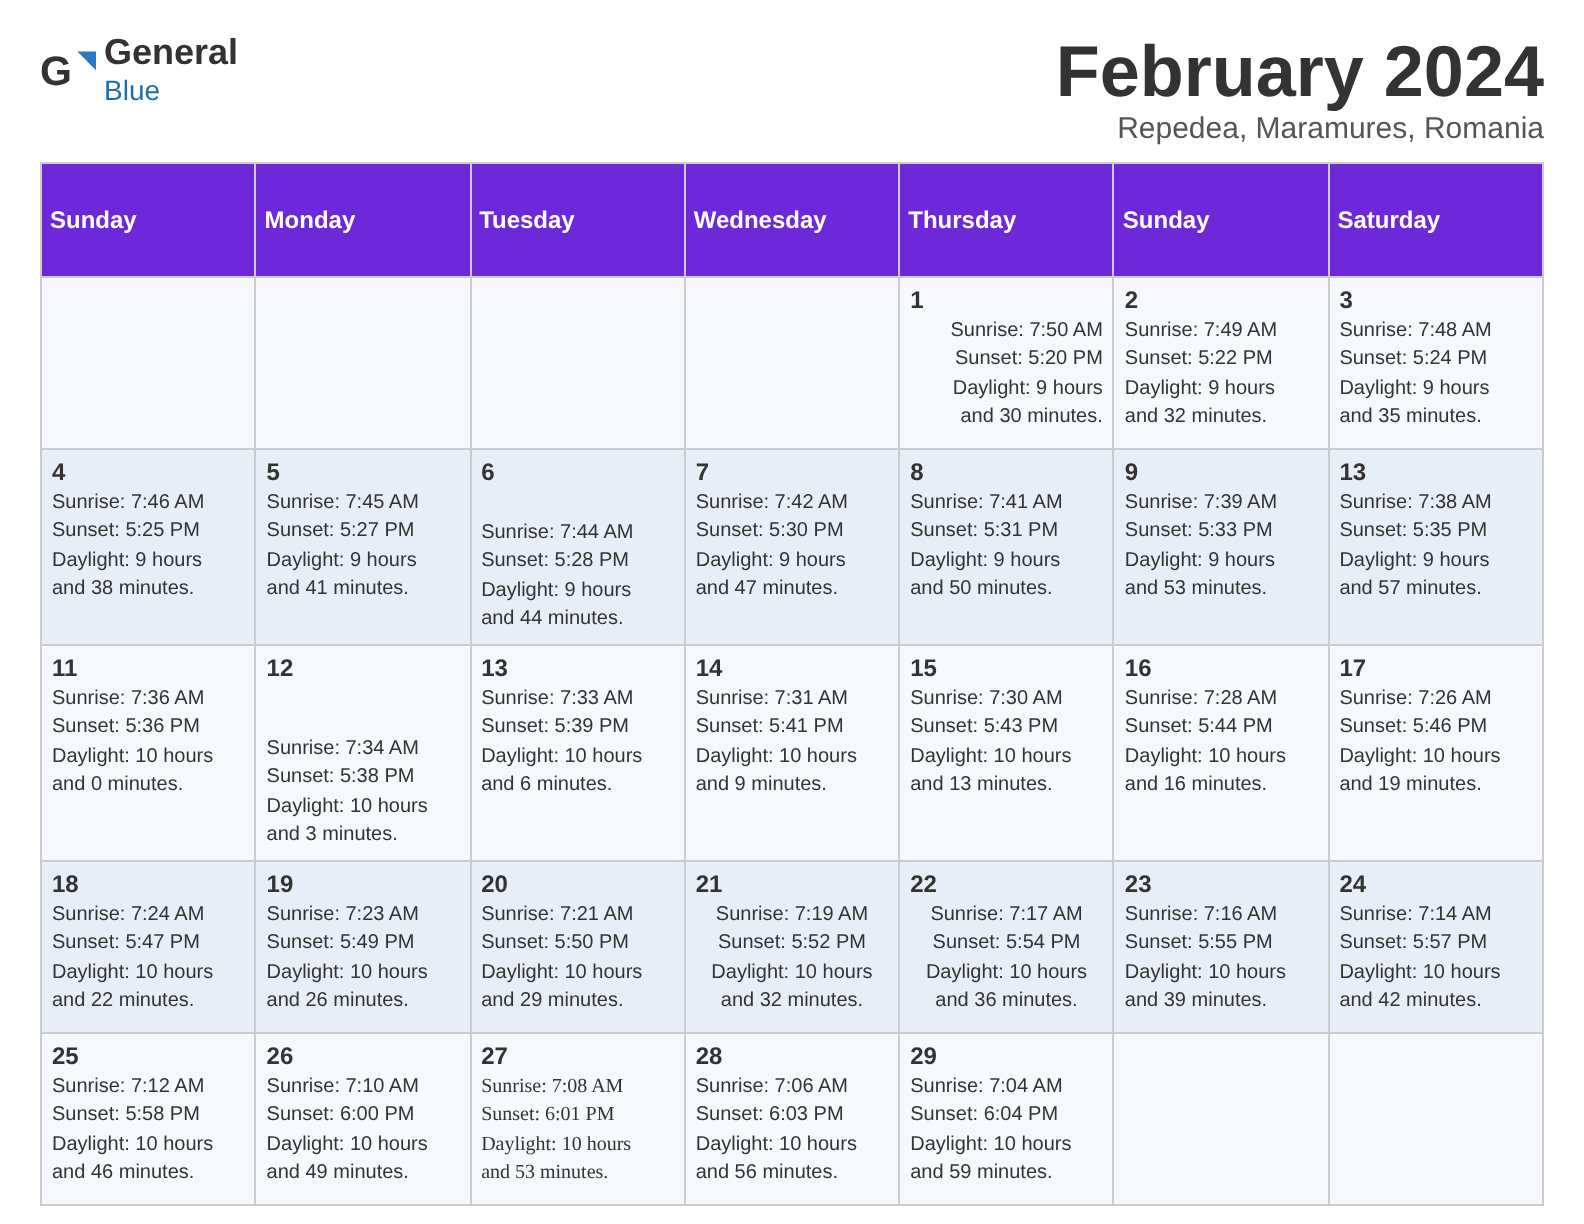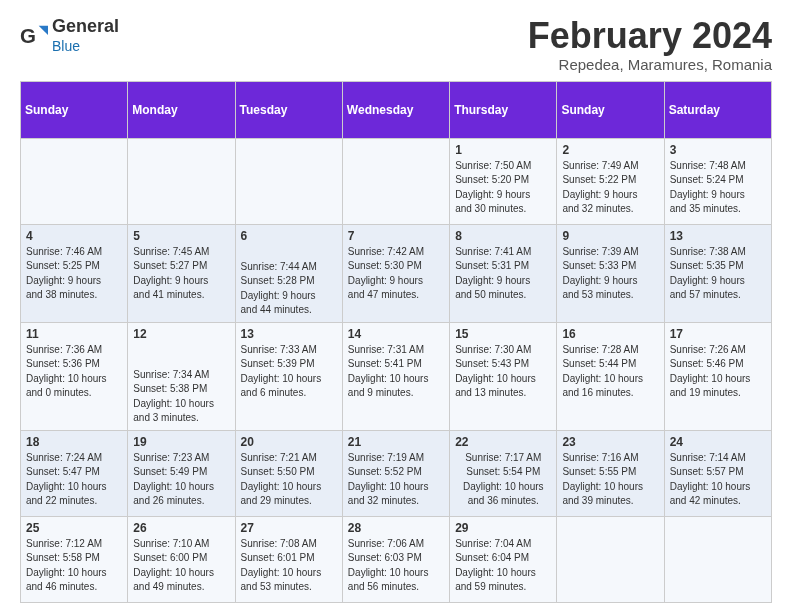--- a/index.html
+++ b/index.html
@@ -125,21 +125,21 @@
       </tr>
   </thead>
   <tbody id="calendar-body">
       <tr>
         <td class="empty-cell"></td>
         <td class="empty-cell"></td>
         <td class="empty-cell"></td>
         <td class="empty-cell"></td>
         <td>
           <span class="day-number">1</span>
-          <div class="day-info" style="white-space: pre-line;">Sunrise: 7:50 AM
+          <div class="day-info" style="white-space: pre-line; text-align: right;">Sunrise: 7:50 AM
 Sunset: 5:20 PM
 Daylight: 9 hours
 and 30 minutes.</div>
         </td>
         <td>
           <span class="day-number">2</span>
           <div class="day-info" style="white-space: pre-line;">Sunrise: 7:49 AM
 Sunset: 5:22 PM
 Daylight: 9 hours
 and 32 minutes.</div>
@@ -271,21 +271,21 @@
         </td>
         <td>
           <span class="day-number">20</span>
           <div class="day-info" style="white-space: pre-line;">Sunrise: 7:21 AM
 Sunset: 5:50 PM
 Daylight: 10 hours
 and 29 minutes.</div>
         </td>
         <td>
           <span class="day-number">21</span>
-          <div class="day-info" style="white-space: pre-line;">Sunrise: 7:19 AM
+          <div class="day-info" style="white-space: pre-line; text-align: center;">Sunrise: 7:19 AM
 Sunset: 5:52 PM
 Daylight: 10 hours
 and 32 minutes.</div>
         </td>
         <td>
           <span class="day-number">22</span>
           <div class="day-info" style="white-space: pre-line; text-align: center;">Sunrise: 7:17 AM
 Sunset: 5:54 PM
 Daylight: 10 hours
 and 36 minutes.</div>
@@ -315,21 +315,21 @@
         </td>
         <td>
           <span class="day-number">26</span>
           <div class="day-info" style="white-space: pre-line;">Sunrise: 7:10 AM
 Sunset: 6:00 PM
 Daylight: 10 hours
 and 49 minutes.</div>
         </td>
         <td>
           <span class="day-number">27</span>
-          <div class="day-info" style="white-space: pre-line;">Sunrise: 7:08 AM
+          <div class="day-info" style="white-space: pre-line; font-family: Liberation Serif, serif;">Sunrise: 7:08 AM
 Sunset: 6:01 PM
 Daylight: 10 hours
 and 53 minutes.</div>
         </td>
         <td>
           <span class="day-number">28</span>
           <div class="day-info" style="white-space: pre-line;">Sunrise: 7:06 AM
 Sunset: 6:03 PM
 Daylight: 10 hours
 and 56 minutes.</div>

